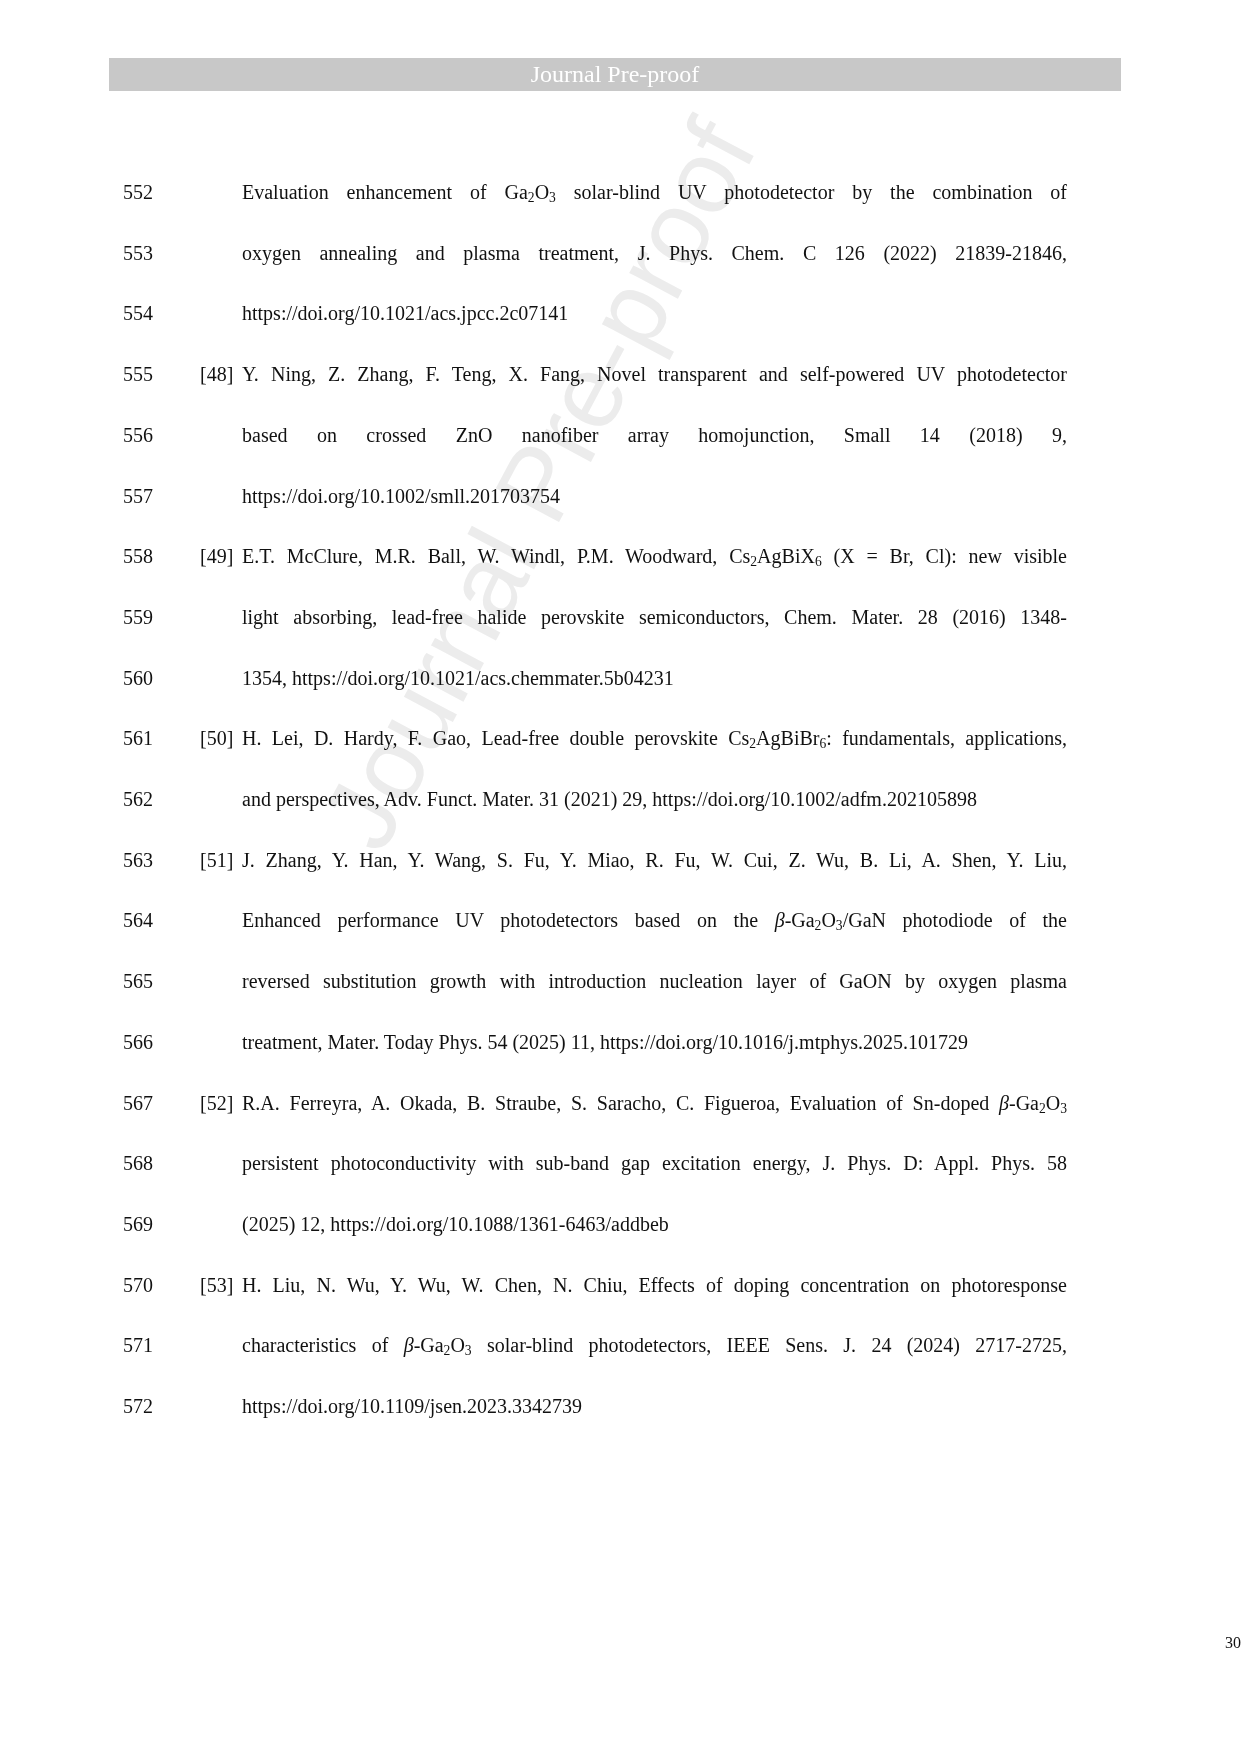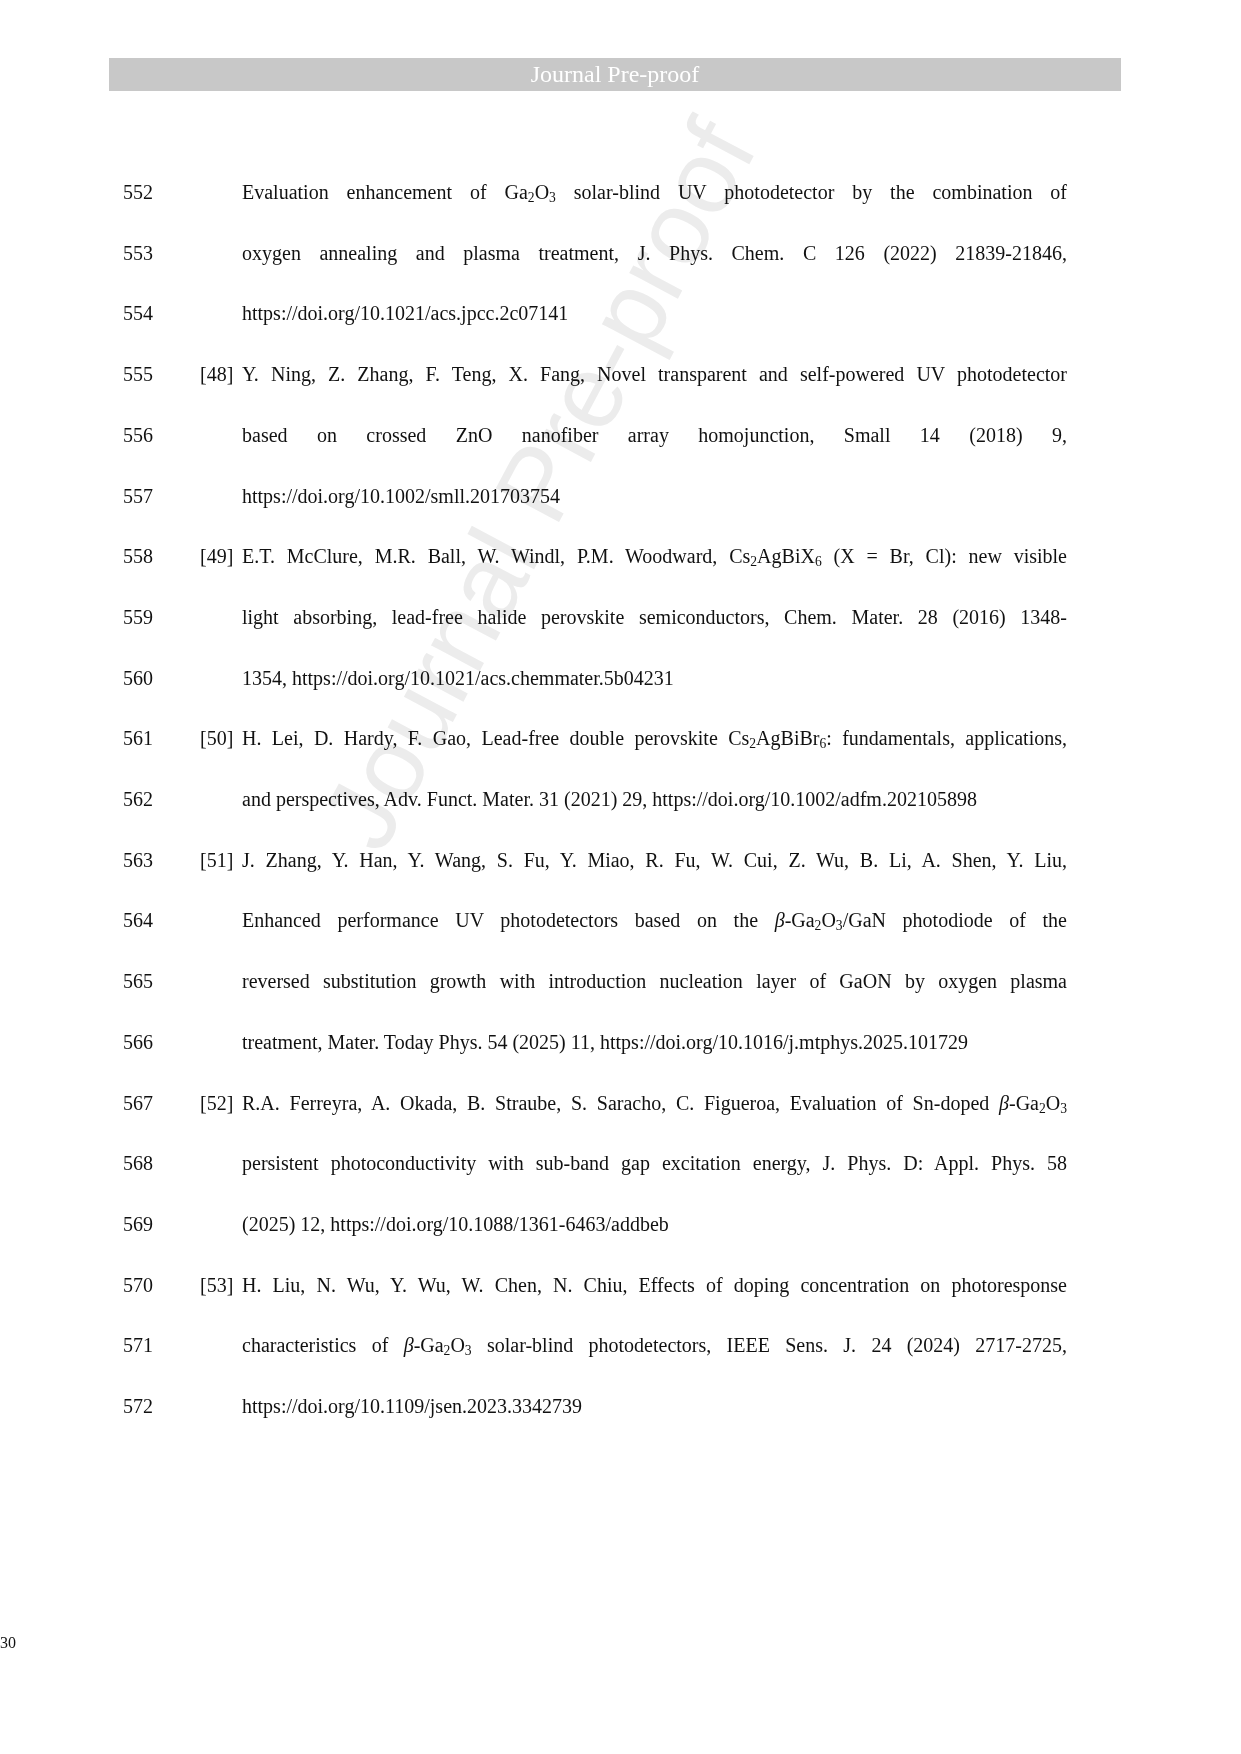--- a/index.html
+++ b/index.html
@@ -34,21 +34,21 @@
     position: absolute; left: 188px;
   }
   .text {
     position: absolute; left: 230px; width: 825px;
   }
   .text.justify {
     text-align: justify; text-align-last: justify;
   }
   .page-number {
     position: absolute; left: 0; width: 1241px; top: 1634px;
-    text-align: left; font-size: 16px;
+    text-align: right; font-size: 16px;
   }
   sub { font-size: 0.68em; vertical-align: -0.22em; line-height: 0; }
   i.greek { font-style: italic; }
 </style>
 </head>
 <body>
 
 <div class="banner">
   <span>Journal Pre-proof</span>
 </div>

